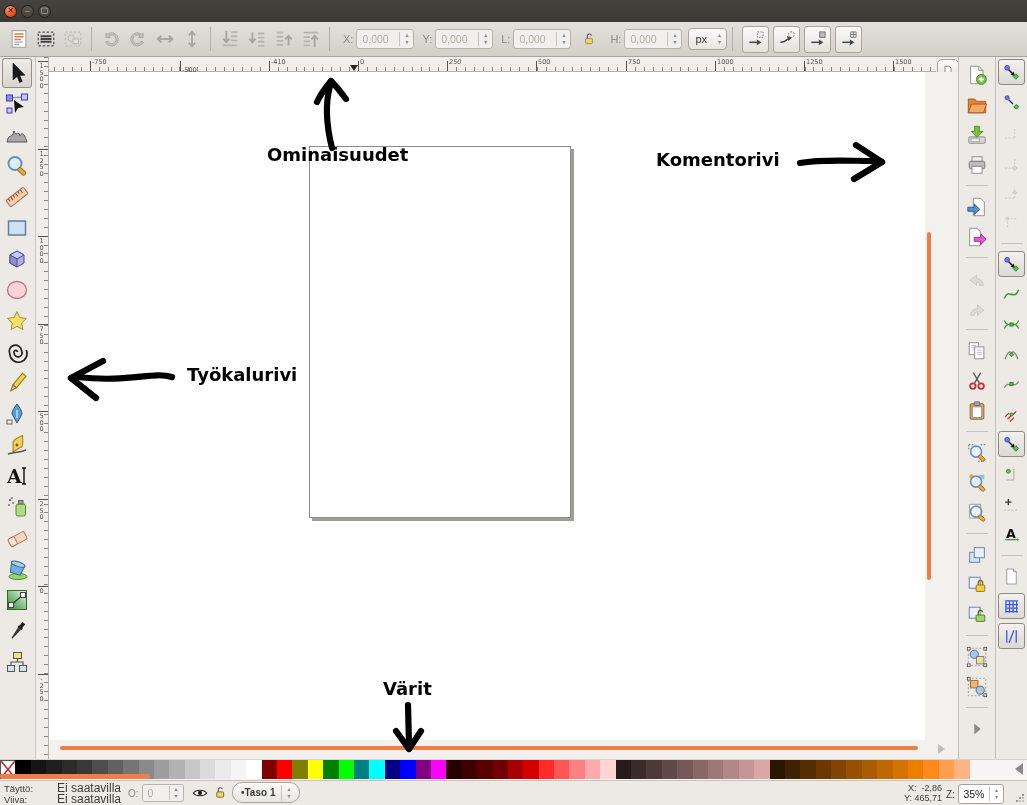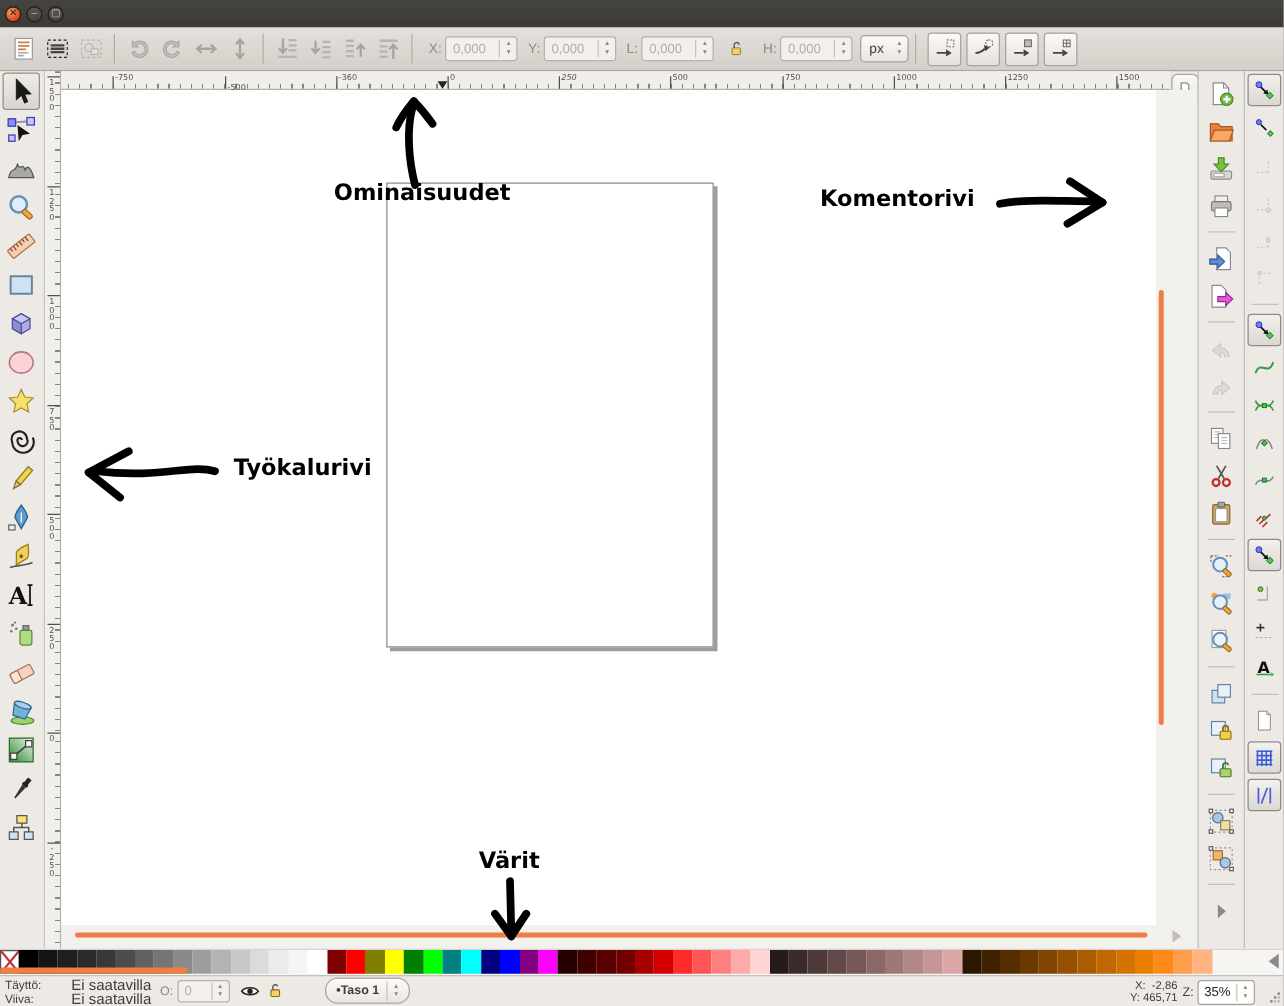--- a/index.html
+++ b/index.html
@@ -75,21 +75,21 @@
            box-sizing:border-box;display:flex;overflow:hidden;}
   .sw{width:15.4px;height:19px;flex:none;}
   .palette-overlay{position:absolute;left:0;top:774px;width:150px;height:5px;background:#ef7d45;border-radius:2px;}
   .pal-arrow{position:absolute;left:1015px;top:763px;width:0;height:0;border-top:6px solid transparent;border-bottom:6px solid transparent;border-right:8px solid #8a8a8a;}
   
   .statusbar{position:absolute;left:0;top:780px;width:1027px;height:25px;background:#edeae6;border-top:1px solid #c5c1bb;box-sizing:border-box;font-size:10px;color:#3f3c37;}
   .sb{position:absolute;}
   .fs-label{font-size:9.5px;color:#3f3c37;line-height:11px;}
   .fs-val{font-size:12px;color:#3f3c37;line-height:11px;}
   .layer-combo{display:flex;align-items:center;height:21px;background:linear-gradient(#fcfbfa,#e9e6e1);
-               border:1px solid #a9a49d;border-radius:10px;box-sizing:border-box;padding:0 4px 0 8px;margin-left:28px;}
+               border:1px solid #a9a49d;border-radius:10px;box-sizing:border-box;padding:0 4px 0 8px;}
   .layer-combo .val{font-size:10px;font-weight:bold;color:#3f3c37;margin-right:6px;}
   .msg{font-size:11.3px;color:#35322e;line-height:24px;white-space:nowrap;}
   .coords{font-size:9px;color:#3f3c37;line-height:10px;text-align:right;}
   .zoombox{width:46px;height:20px;background:#fff;border:1px solid #a9a49d;border-radius:3px;display:flex;align-items:center;box-sizing:border-box;}
   .zoombox .val{flex:1;text-align:center;font-size:10.5px;color:#222;}
   .grip{position:absolute;right:2px;bottom:2px;width:10px;height:10px;
         background:radial-gradient(circle at 2px 8px,#9a968f 1px,transparent 1.4px),
                    radial-gradient(circle at 5px 5px,#9a968f 1px,transparent 1.4px),
                    radial-gradient(circle at 8px 2px,#9a968f 1px,transparent 1.4px),
                    radial-gradient(circle at 5px 8px,#c5c1bb 1px,transparent 1.4px),
@@ -425,21 +425,21 @@
       <div class="vtick" style="top: 617px;"></div>
       <div class="rlabel vdigits" style="top: 619px;">-<br>2<br>5<br>0</div>
     </div>
   <div class="hruler" id="hruler">
     <div class="ruler-marker"></div>
   <div class="htick" style="left: 41px;"></div>
       <div class="rlabel" style="left: 43px; top: 1px;">-750</div>
       <div class="htick" style="left: 131px;"></div>
       <div class="rlabel" style="left: 133px; top: 9px;">-500</div>
       <div class="htick" style="left: 220px;"></div>
-      <div class="rlabel" style="left: 222px; top: 1px;">-360</div>
+      <div class="rlabel" style="left: 222px; top: 1px;">-410</div>
       <div class="htick" style="left: 309px;"></div>
       <div class="rlabel" style="left: 311px; top: 1px;">0</div>
       <div class="htick" style="left: 398px;"></div>
       <div class="rlabel" style="left: 400px; top: 1px; font-style: italic;">250</div>
       <div class="htick" style="left: 487px;"></div>
       <div class="rlabel" style="left: 489px; top: 1px;">500</div>
       <div class="htick" style="left: 577px;"></div>
       <div class="rlabel" style="left: 579px; top: 1px;">750</div>
       <div class="htick" style="left: 666px;"></div>
       <div class="rlabel" style="left: 668px; top: 1px;">1000</div>

